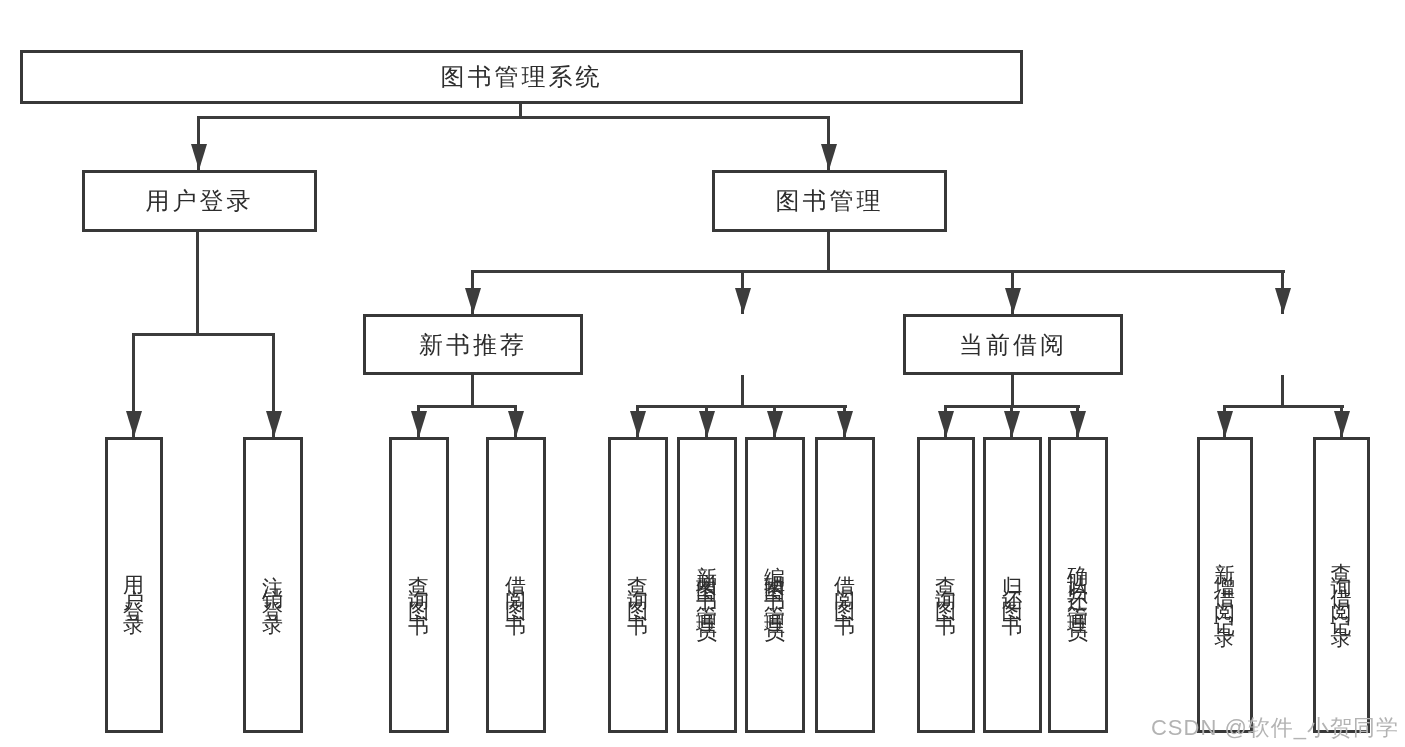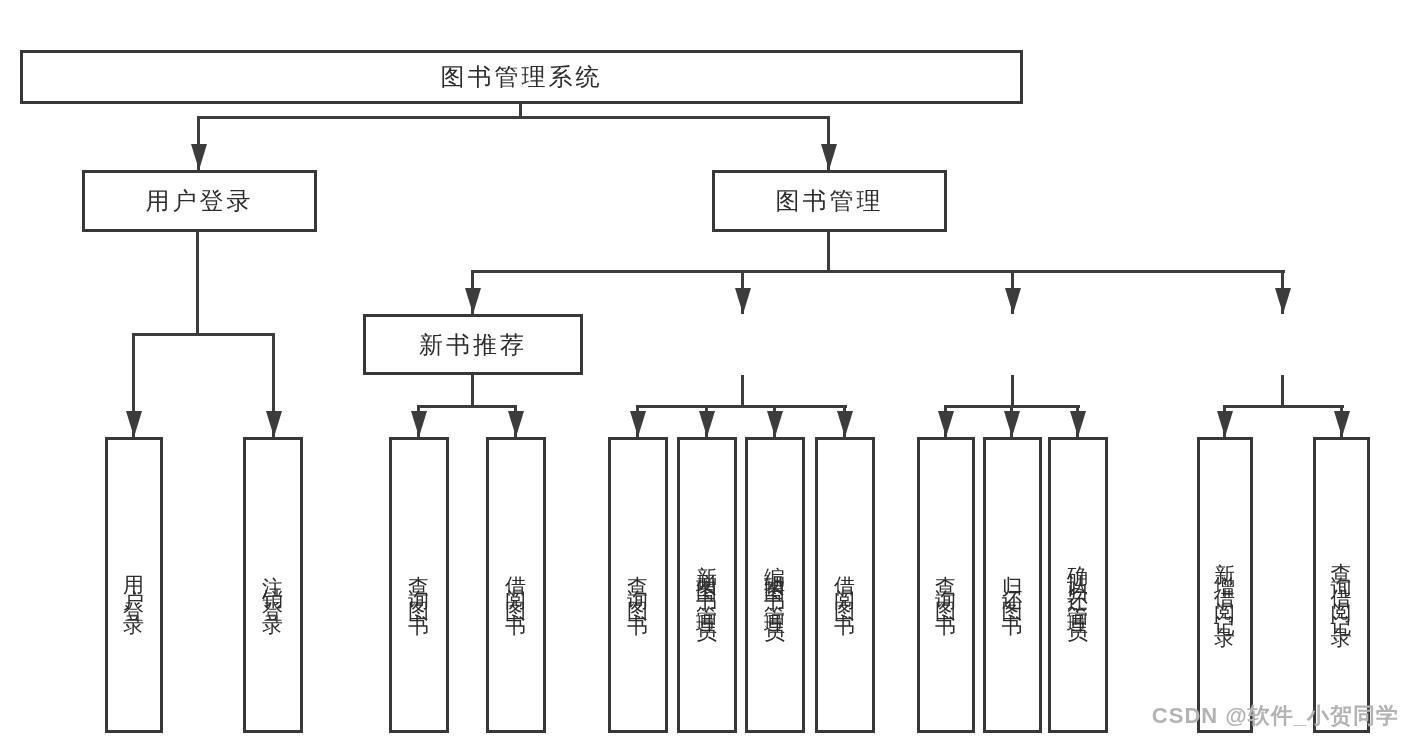--- a/index.html
+++ b/index.html
@@ -46,27 +46,26 @@
     writing-mode: vertical-rl;
     text-orientation: mixed;
     line-height: 1;
     font-size: 21px;
     color: #2d2d2d;
     white-space: nowrap;
   }
   .watermark {
     position: absolute;
     right: 6px;
-    bottom: 16px;
+    bottom: 4px;
     font-size: 22px;
     color: #b3b3b3;
     z-index: 10;
     letter-spacing: 1px;
     white-space: nowrap;
-    font-weight: bold;
   }
 </style>
 </head>
 <body>
 
 <div class="canvas">
 
   <div class="vl" style="left:519px; top:68px; height:50px;"></div>
   <div class="hl" style="left:197px; top:116px; width:633px;"></div>
   <div class="vl" style="left:197px; top:116px; height:54px;"></div>
@@ -136,20 +135,23 @@
 
   <div class="nbox" style="left:363px; top:314px; width:220px; height:61px;">
     <span class="hlabel">新书推荐</span>
   </div>
 
   <div class="nbox" style="left:712px; top:170px; width:235px; height:62px;">
     <span class="hlabel">图书管理</span>
   </div>
 
 
+  <div class="nbox" style="left:903px; top:314px; width:220px; height:61px;">
+    <span class="hlabel">当前借阅</span>
+  </div>
 
 
   <div class="nbox" style="left:105px; top:437px; width:58px; height:296px;">
     <span class="vtext" style="letter-spacing: 13px;">用户登录</span>
   </div>
   <div class="nbox" style="left:243px; top:437px; width:60px; height:296px;">
     <span class="vtext" style="letter-spacing: 13px;">注销登录</span>
   </div>
 
   <div class="nbox" style="left:389px; top:437px; width:60px; height:296px;">

